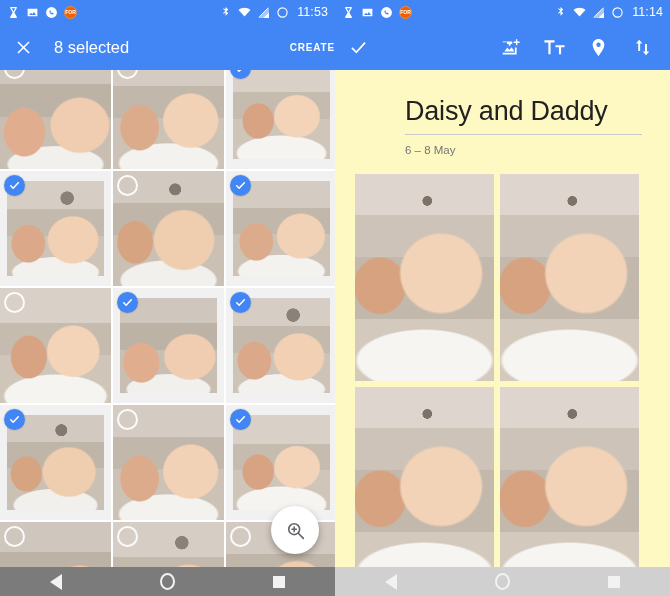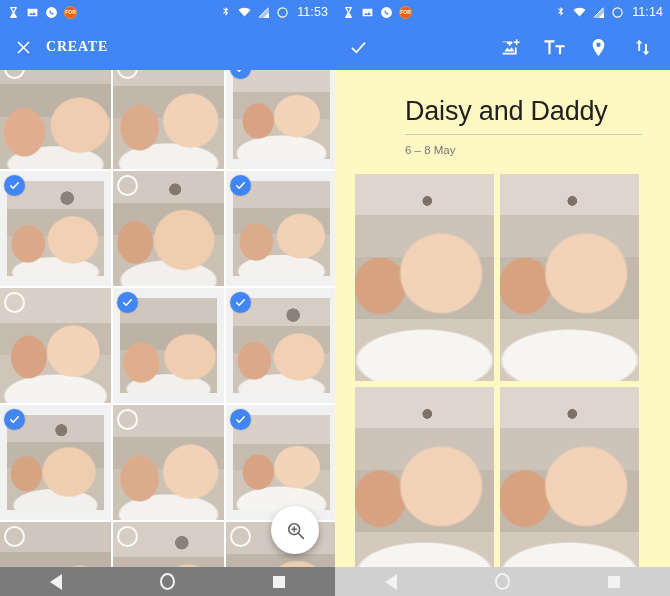--- a/index.html
+++ b/index.html
@@ -32,22 +32,22 @@
   .toolbar {
     height:46px; background:#4285F4; color:#fff;
     display:flex; align-items:center; position:relative; z-index:30;
   }
   .tb-icon-btn {
     width:46px; height:46px; display:flex; align-items:center; justify-content:center;
     cursor:pointer; flex:0 0 auto;
   }
   .tb-title { font-size:16.5px; margin-left:8px; flex:1 1 auto; white-space:nowrap; }
   .tb-action {
-    font-size:14px; font-weight:bold; letter-spacing:.8px;
-    margin-right:22px; cursor:pointer; white-space:nowrap;font-family:Liberation Serif, serif;
+    font-size:10px; font-weight:bold; letter-spacing:.8px;
+    margin-right:0; cursor:pointer; white-space:nowrap;
   }
   .tb-right-icons { display:flex; align-items:center; margin-left:auto; padding-right:6px; }
   .tb-right-icons .tb-icon-btn { width:44px; }
 
   
   .grid-scroll {
     position:absolute; left:0; right:0; top:70px; bottom:29px;
     background:#ffffff; overflow:hidden;
   }
   .grid {
@@ -189,20 +189,21 @@
         <span class="sb-time">11:53</span>
       </div>
     </div>
 
     <div class="toolbar">
       <div class="tb-icon-btn">
         <svg width="19" height="19" viewBox="0 0 24 24">
             <path stroke="#fff" stroke-width="2" d="M5 5l14 14M19 5L5 19"></path>
           </svg>
       </div>
+      <span class="tb-title">8 selected</span>
       <span class="tb-action">CREATE</span>
     </div>
 
     <div class="grid-scroll">
       <div class="grid">
           <div class="cell">
             <div class="ph pA"></div>
             <div class="badge off"></div>
           </div>
           <div class="cell">

